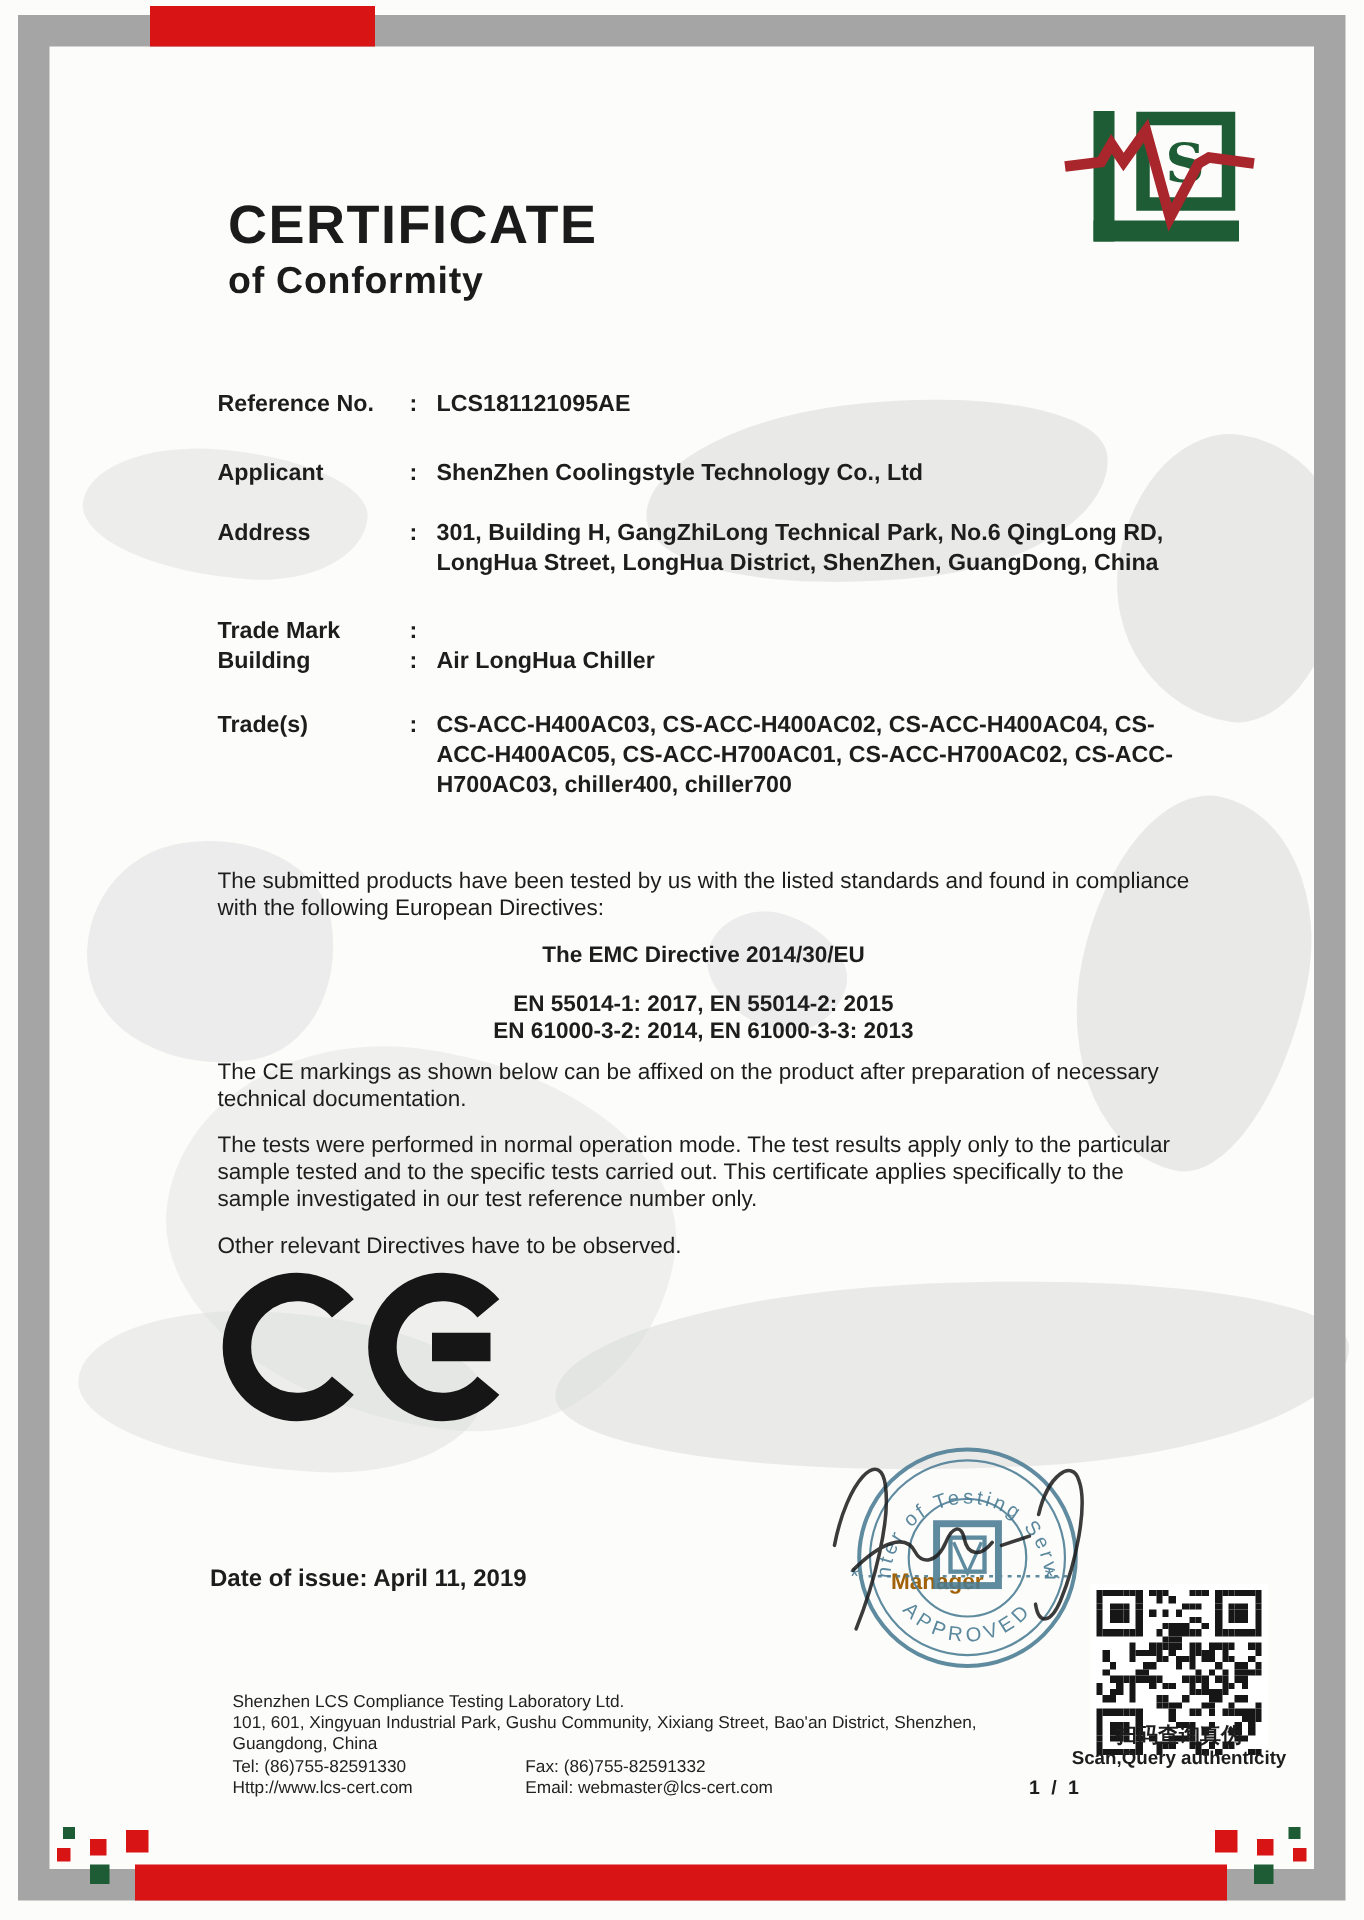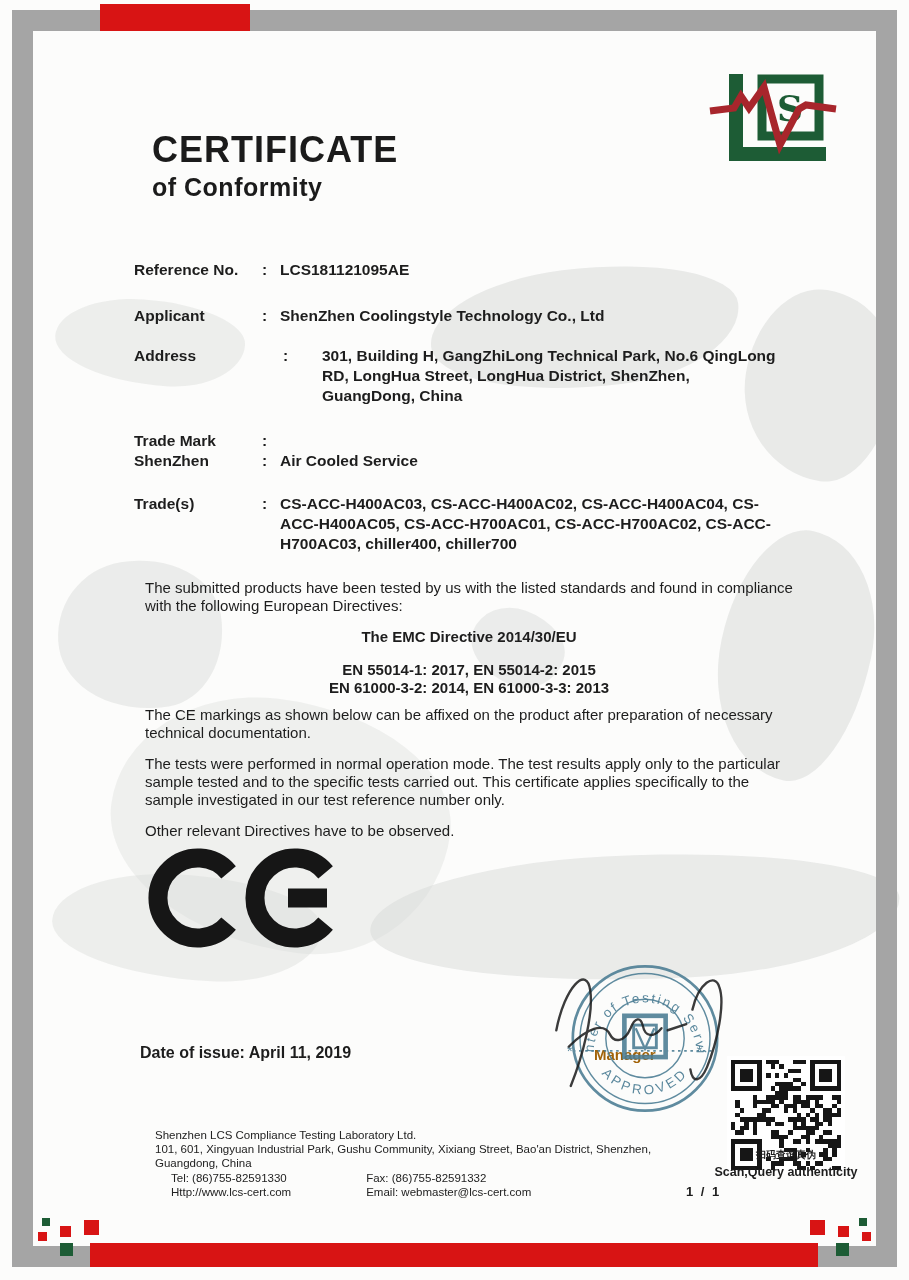--- a/index.html
+++ b/index.html
@@ -20,21 +20,21 @@
   .blob{position:absolute;background:#d8dad8;opacity:.55;z-index:0;
         border-radius:45% 55% 40% 60% / 50% 45% 55% 50%;}
 
   
   .title-block{position:absolute;left:152px;top:130px;z-index:2;}
   .title-main{font-size:36px;font-weight:bold;letter-spacing:1px;line-height:40px;color:#1b1b1b;}
   .title-sub{font-size:25px;font-weight:bold;letter-spacing:.5px;margin-top:3px;color:#1b1b1b;}
   .logo-svg{position:absolute;left:706px;top:60px;z-index:2;}
 
   
-  .fields{position:absolute;left:134px;top:260px;width:645px;z-index:2;}
+  .fields{position:absolute;left:145px;top:260px;width:645px;z-index:2;}
   .field-row{display:grid;grid-template-columns:128px 18px 1fr;font-size:15.5px;
              font-weight:bold;line-height:20px;}
   .field-row .sep{text-align:left;}
 
   
   .bodytext{position:absolute;left:145px;top:579px;width:648px;z-index:2;
             font-size:15px;line-height:18px;}
   .bodytext p{margin:0;}
   .b{font-weight:bold;text-align:center;}
 
@@ -47,30 +47,30 @@
            color:#a16207;z-index:3;}
   .stamp-svg{position:absolute;left:540px;top:956px;z-index:4;pointer-events:none;}
 
   
   .qr{position:absolute;left:727px;top:1056px;width:118px;height:118px;background:#fff;
       padding:4px;box-sizing:border-box;z-index:3;}
   .qr-grid{display:grid;width:100%;height:100%;
            grid-template-columns:repeat(25,1fr);grid-template-rows:repeat(25,1fr);}
   .qm{background:#161616;}
   .qr-caption{position:absolute;left:701px;width:170px;text-align:center;z-index:3;font-weight:bold;}
-  .qr-zh{top:1148px;font-size:10px;}
+  .qr-zh{top:1148px;font-size:14px;}
   .qr-en{top:1165px;font-size:12.5px;}
 
   .page-num{position:absolute;left:686px;top:1184px;font-size:13px;font-weight:bold;
             letter-spacing:2px;z-index:3;}
 
   
   .footer{position:absolute;left:155px;top:1128px;width:545px;font-size:11.5px;
           line-height:14.2px;z-index:2;color:#222;}
-  .f-col1{display:inline-block;width:192px;margin-left:16px;}
+  .f-col1{display:inline-block;width:192px;}
 </style>
 </head>
 <body>
 
 <div class="page">
 
   <div class="blob" style="left:430px;top:268px;width:310px;height:120px;transform:rotate(-7deg);"></div>
   <div class="blob" style="left:745px;top:290px;width:150px;height:190px;transform:rotate(9deg);"></div>
   <div class="blob" style="left:55px;top:300px;width:190px;height:85px;transform:rotate(4deg);opacity:.4;"></div>
   <div class="blob" style="left:720px;top:530px;width:150px;height:250px;transform:rotate(12deg);"></div>
@@ -113,33 +113,33 @@
     <div class="field-row" style="margin-bottom:26px;">
       <span>Reference No.</span>
       <span class="sep">:</span>
       <span>LCS181121095AE</span>
     </div>
     <div class="field-row" style="margin-bottom:20px;">
       <span>Applicant</span>
       <span class="sep">:</span>
       <span>ShenZhen Coolingstyle Technology Co., Ltd</span>
     </div>
-    <div class="field-row" style="margin-bottom:25px;gap:21px;">
+    <div class="field-row" style="margin-bottom:25px;">
       <span>Address</span>
       <span class="sep">:</span>
       <span>301, Building H, GangZhiLong Technical Park, No.6 QingLong RD, LongHua Street, LongHua District, ShenZhen, GuangDong, China</span>
     </div>
     <div class="field-row" style="">
       <span>Trade Mark</span>
       <span class="sep">:</span>
     </div>
     <div class="field-row" style="margin-bottom:23px;">
-      <span>ShenZhen</span>
+      <span>Building</span>
       <span class="sep">:</span>
-      <span>Air Cooled Service</span>
+      <span>Air LongHua Chiller</span>
     </div>
     <div class="field-row">
       <span>Trade(s)</span>
       <span class="sep">:</span>
       <span>CS-ACC-H400AC03, CS-ACC-H400AC02, CS-ACC-H400AC04, CS-ACC-H400AC05, CS-ACC-H700AC01, CS-ACC-H700AC02, CS-ACC-H700AC03, chiller400, chiller700</span>
     </div>
   </div>
 
   <div class="bodytext">
     <p style="margin-bottom:13px;">The submitted products have been tested by us with the listed standards and found in compliance with the following European Directives:</p>

